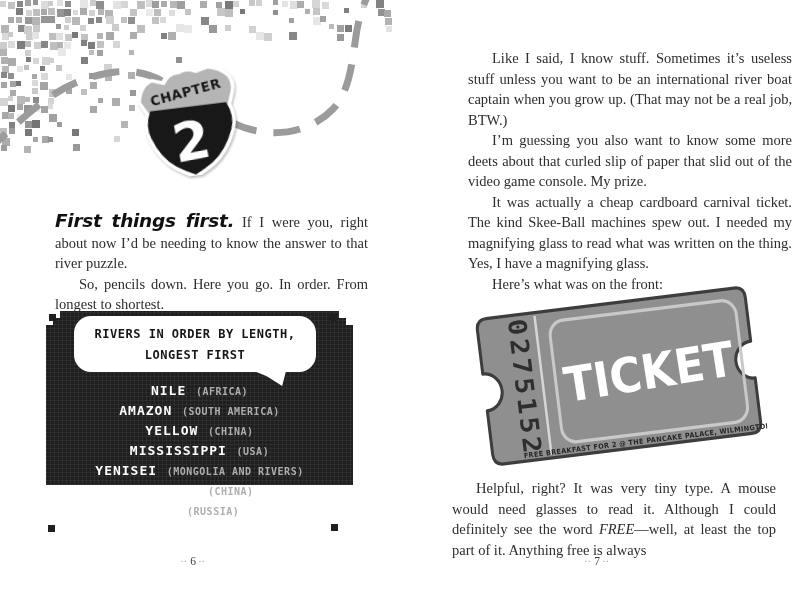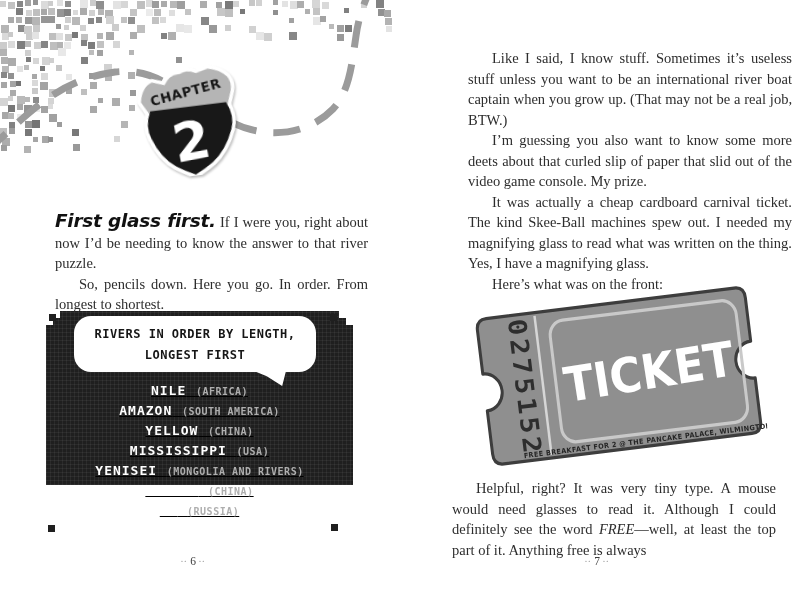--- a/index.html
+++ b/index.html
@@ -49,21 +49,21 @@
           border-radius:17px;text-align:center;
           font-family:"DejaVu Sans Mono",monospace;font-weight:bold;font-size:12px;
           color:#161616;letter-spacing:0.5px;}
   .bubble div{line-height:21px;}
   .bubble div:first-child{margin-top:8px;}
   .bubble-tail{position:absolute;left:208px;top:60px;width:32px;height:15px;background:#ffffff;
           clip-path:polygon(0 0,100% 0,88% 100%,40% 35%);}
 
   .river-list{position:absolute;left:0;top:69px;width:307px;text-align:center;
               font-family:"DejaVu Sans Mono",monospace;font-weight:bold;}
-  .river-row{height:20px;line-height:20px;white-space:nowrap;text-decoration:underline;}
+  .river-row{height:20px;line-height:20px;white-space:nowrap;}
   .river-name{font-size:13px;color:#ffffff;letter-spacing:1px;}
   .river-region{font-size:10px;color:#aeaeae;letter-spacing:0.5px;}
 
   .pagenum{position:absolute;top:555px;width:90px;text-align:center;
            font-family:"Liberation Serif",serif;font-size:11.5px;color:#3a3a3a;}
   .pagenum .pgdots{font-size:9px;color:#6e6e6e;letter-spacing:1px;position:relative;top:-1px;}
   .pn-left{left:148px;} .pn-right{left:152px;}
 
   .text-col{position:absolute;left:52px;top:48px;width:324px;margin-left:16px;}
   .closing{position:absolute;left:52px;top:478px;width:324px;}
@@ -301,21 +301,21 @@
           <path d="M5,36 Q8,21 18,18 L30,22 Q36,12 46,13 Q54,9 62,14 L74,11 Q85,13 92,21 Q96,27 94,35 L89,49 L12,49 Z" fill="#b5b5b5"></path>
           <path d="M13,46 L88,46 Q95,60 90,73 Q82,93 68,103 Q59,109 50,113 Q41,109 32,103 Q18,93 11,73 Q6,60 13,46 Z" fill="#181818"></path>
           <text x="50" y="36" text-anchor="middle" transform="rotate(-8 50 33)" font-family="DejaVu Sans, sans-serif" font-weight="bold" font-size="13" letter-spacing="0.5" fill="#161616">CHAPTER</text>
           <text x="50" y="98" text-anchor="middle" transform="rotate(-4 50 85)" font-family="DejaVu Sans, sans-serif" font-weight="bold" font-size="52" fill="#ffffff">2</text>
         </g>
       </svg>
     </div>
 
     <div class="intro">
       <p class="body-text">
-        <span class="lead">First glass first.</span><span> If I were you, right about now I’d be needing to know the answer to that river puzzle.</span>
+        <span class="lead">First things first.</span><span> If I were you, right about now I’d be needing to know the answer to that river puzzle.</span>
       </p>
       <p class="body-text indent">So, pencils down. Here you go. In order. From longest to shortest.</p>
     </div>
 
     <div class="river-box">
       <div class="river-box-inner">
         <div class="bubble">
           <div>RIVERS IN ORDER BY LENGTH,</div>
           <div>LONGEST FIRST</div>
         </div>

